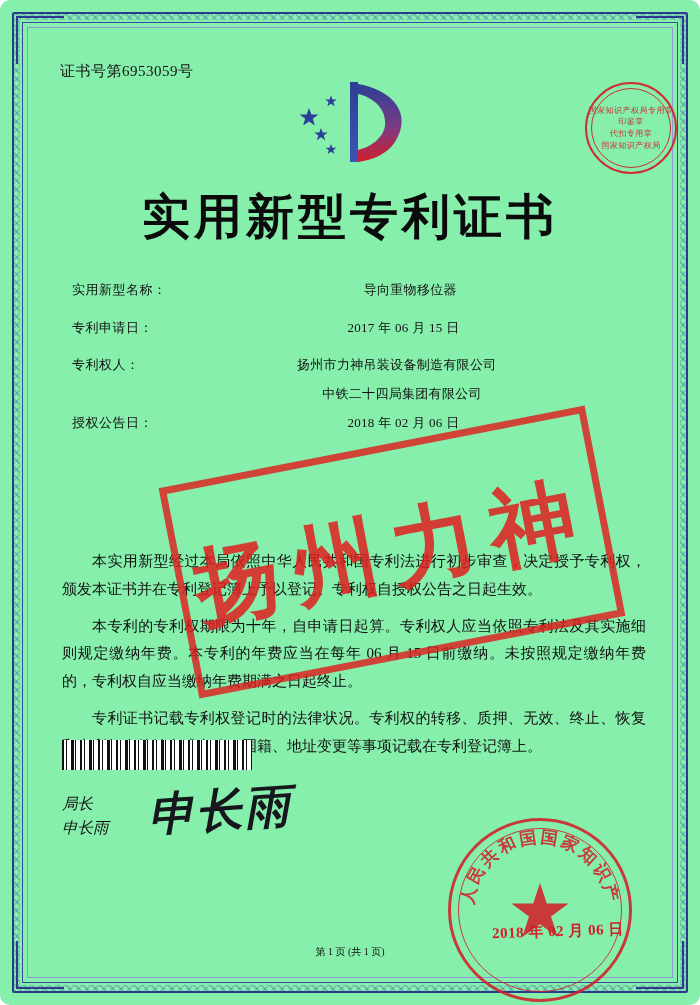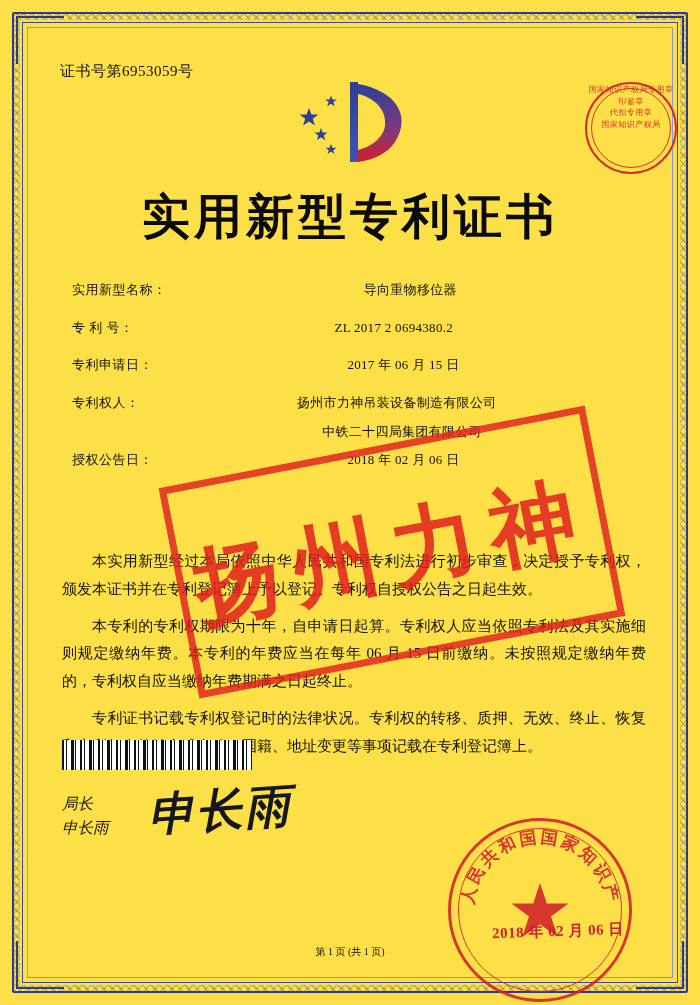--- a/index.html
+++ b/index.html
@@ -13,21 +13,22 @@
     font-family: "Liberation Serif", serif;
     color: #1a1a1a;
     position: relative;
     overflow: hidden;
   }
 
   
   .page {
     position: absolute;
     inset: 0;
-    background: #fde047;
+    background: #86efac;
+    border-radius: 10px;
   }
   .border-outer {
     position: absolute;
     left: 12px; top: 12px; right: 12px; bottom: 12px;
     border: 2px solid #2b3a8f;
     border-radius: 2px;
   }
   .border-inner {
     position: absolute;
     left: 22px; top: 22px; right: 22px; bottom: 22px;
@@ -191,20 +192,21 @@
     border-radius: 50%;
     color: #d2202a;
     opacity: 0.92;
   }
   .seal-top .seal-lines {
     position: absolute;
     inset: 0;
     display: flex;
     flex-direction: column;
     align-items: center;
+    justify-content: center;
     font-size: 8px;
     line-height: 1.45;
     letter-spacing: 0.5px;
     text-align: center;
     font-family: "Liberation Serif", serif;
   }
   .seal-top .ring {
     position: absolute;
     inset: 4px;
     border: 1px solid #d2202a;
@@ -307,24 +309,20 @@
     <div class="title">实用新型专利证书</div>
 
     <div class="fields">
 
       <div class="field-row">
         <span class="field-label">实用新型名称：</span>
         <span class="field-value">导向重物移位器</span>
       </div>
 
 
-      <div class="field-row">
-        <span class="field-label">专  利  号：</span>
-        <span class="field-value">ZL 2017 2 0694380.2</span>
-      </div>
 
       <div class="field-row">
         <span class="field-label">专利申请日：</span>
         <span class="field-value">2017 年 06 月 15 日</span>
       </div>
 
       <div class="field-row">
         <span class="field-label">专利权人：</span>
         <span class="field-value">扬州市力神吊装设备制造有限公司</span>
       </div>

